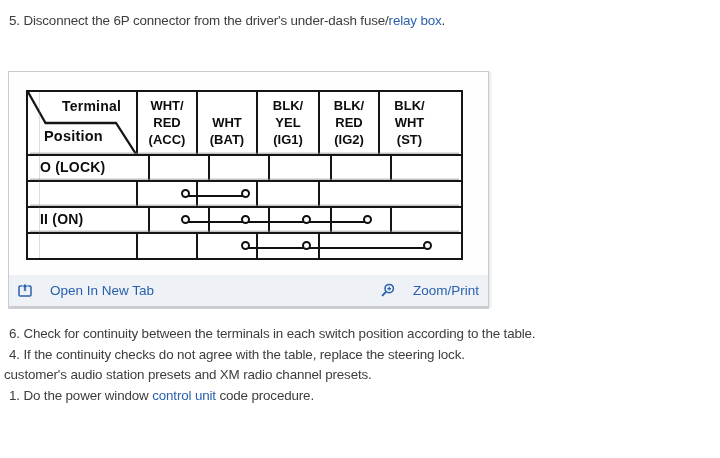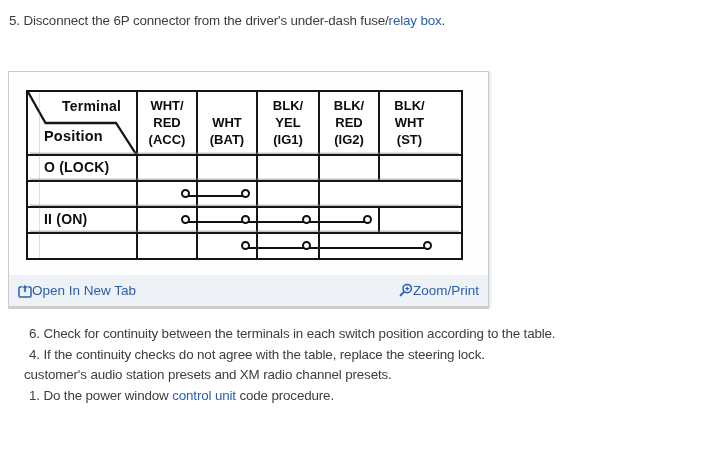--- a/index.html
+++ b/index.html
@@ -12,21 +12,21 @@
     overflow: hidden;
     --link: #2a5fad;
     --toolbar-bg: #eef1f6;
     --ink: #151515;
   }
   a { color: var(--link); text-decoration: none; cursor: pointer; }
 
   
   .step-block { position: absolute; left: 4px; right: 4px; }
   #step5-block { top: 11px; }
-  #steps-block { top: 324px; margin-left: 20px; }
+  #steps-block { top: 324px; }
   .step-line {
     font-size: 13.4px;
     line-height: 20.7px;
     letter-spacing: -0.15px;
     white-space: nowrap;
     padding-left: 5px;
   }
   .step-line.flush { padding-left: 0; }
 
   
@@ -77,38 +77,38 @@
   }
   .colh {
     display: flex; flex-direction: column; justify-content: flex-end; align-items: center;
     padding-bottom: 6px;
     text-align: center;
     font-size: 13px; font-weight: bold; line-height: 17px;
     white-space: pre-line;
   }
   .rowlab {
     font-size: 14px; font-weight: bold; line-height: 23px;
-    padding-left: 16px; letter-spacing: 0.2px;
+    letter-spacing: 0.2px; margin-left: 12px;
   }
   .conn { position: absolute; left: 0; top: 0; width: 100%; height: 100%; z-index: 2; }
   .conn-line { position: absolute; top: 12.8px; height: 2.4px; background: #101010; }
   .conn-dot  {
     position: absolute; top: 7px; width: 9px; height: 9px;
     border: 2.5px solid #101010; border-radius: 50%; background: #fff;
   }
 
   
   .fig-toolbar {
     height: 31px; flex: none;
     background: var(--toolbar-bg);
     display: flex; align-items: center; justify-content: space-between;
     padding: 0 9px;
     font-size: 13.5px;
   }
-  .tb-link { display: inline-flex; align-items: flex-end; gap: 0; color: var(--link); }
+  .tb-link { display: inline-flex; align-items: flex-start; gap: 18px; color: var(--link); }
   .tb-link .icon { display: block; }
 </style>
 </head>
 <body style="--link: #2a5fad; --toolbar-bg: #eef1f6;">
 
 <div class="step-block" id="step5-block">
   <div class="step-line"><span>5. Disconnect the 6P connector from the driver's under-dash fuse/</span><a class="inline-link">relay box</a><span>.</span></div>
 </div>
 
 <div id="figure">

